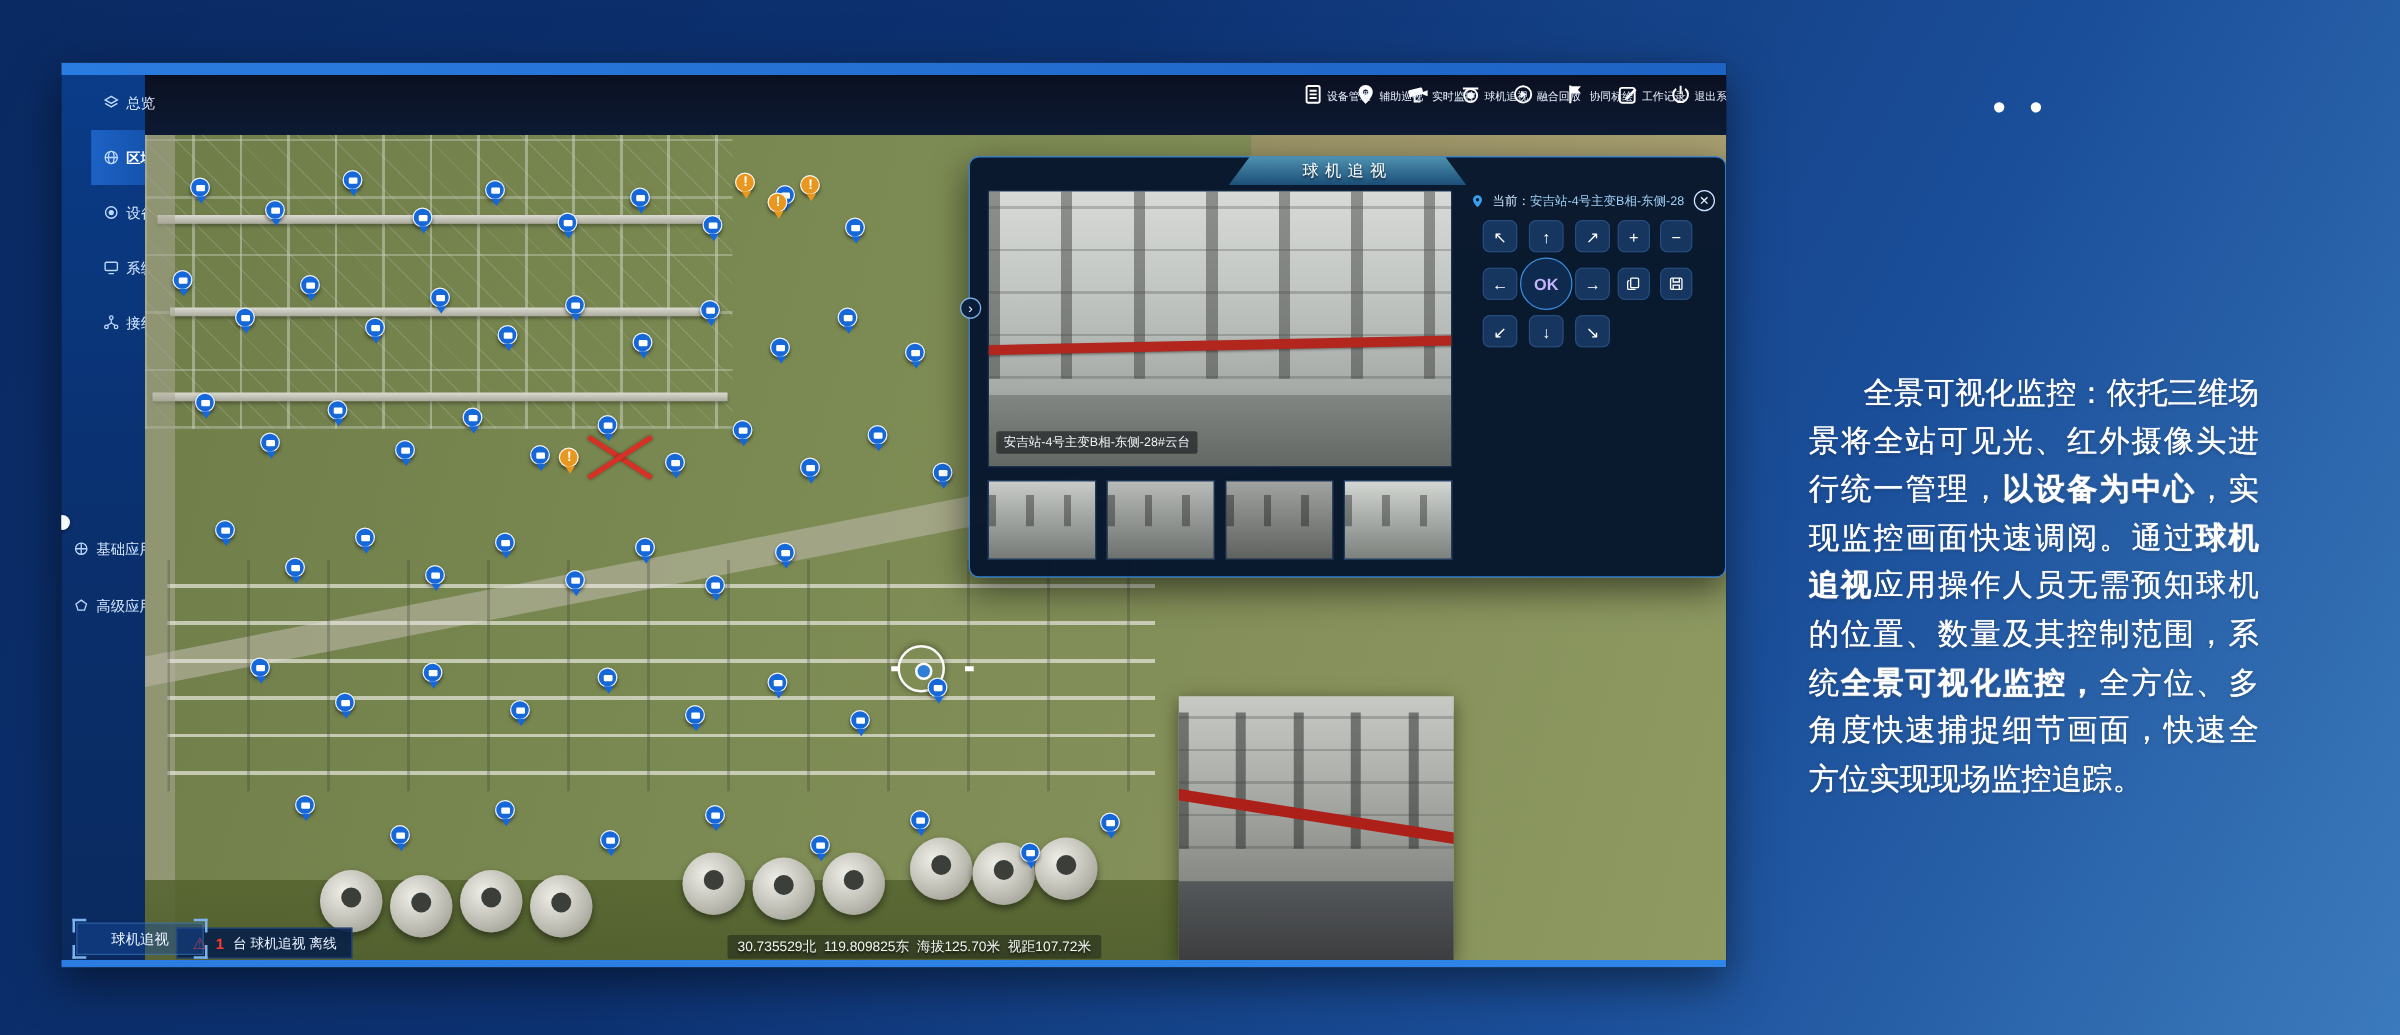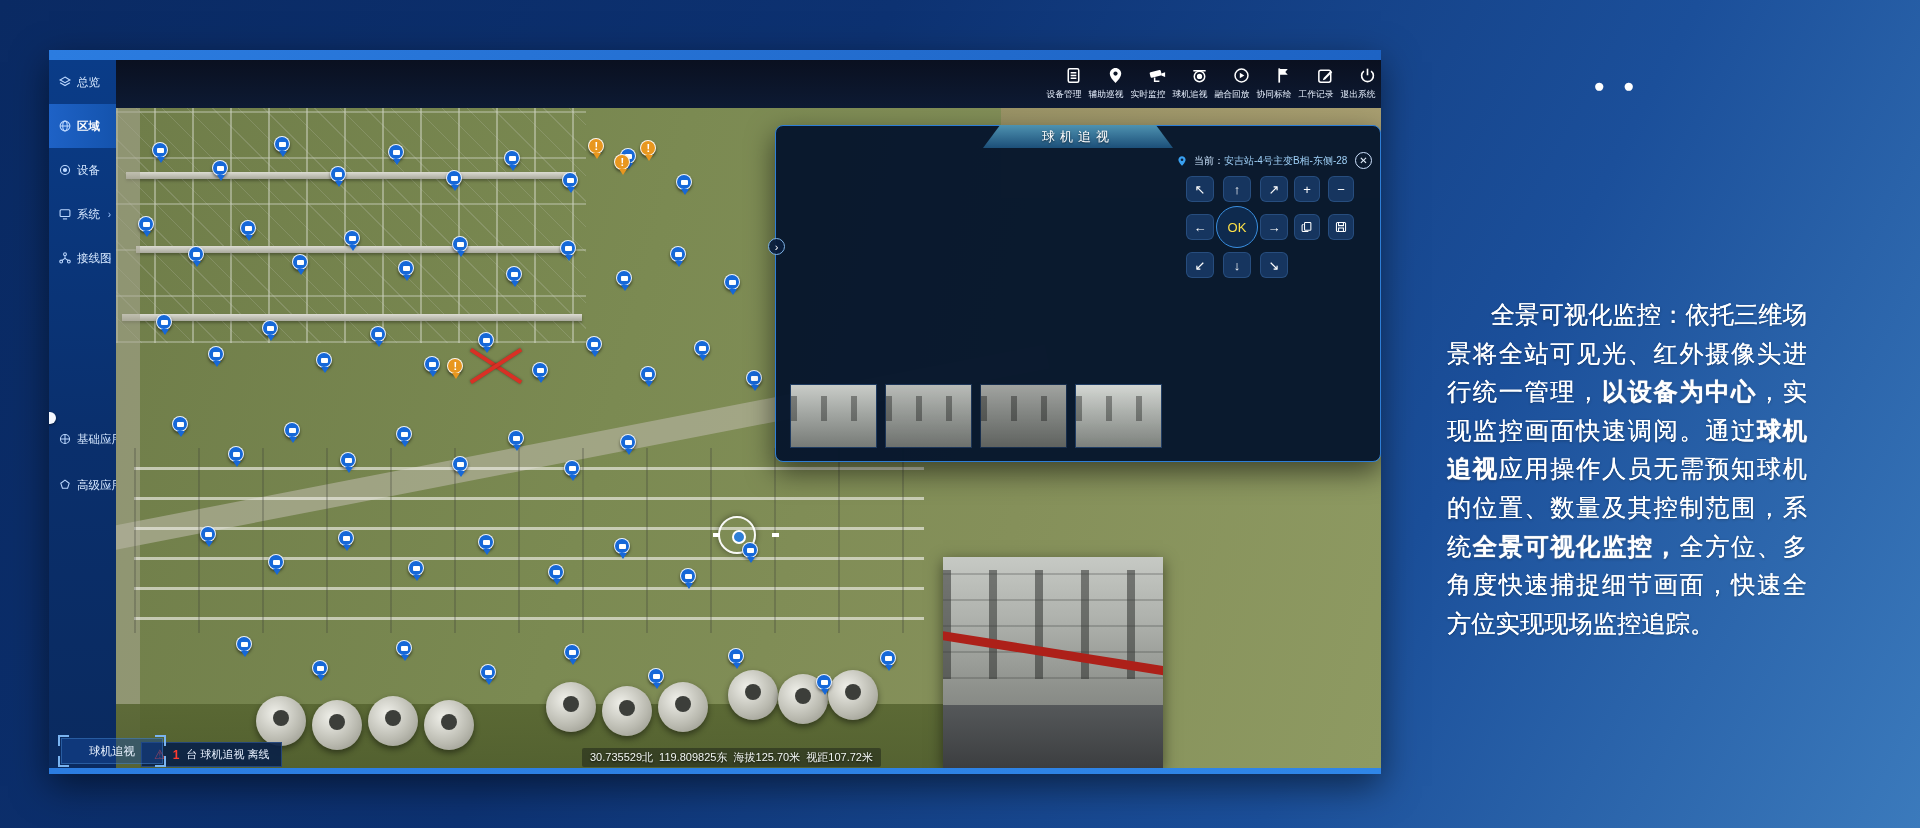--- a/index.html
+++ b/index.html
@@ -12,28 +12,28 @@
                 background:#0b1222; box-shadow:0 12px 34px rgba(0,0,0,.5); overflow:hidden; }
   .win-strip-top { position:absolute; left:0; top:0; width:100%; height:10px;
                    background:linear-gradient(90deg,#2b7ce0,#1d63c4); }
   .win-strip-bottom { position:absolute; left:0; bottom:0; width:100%; height:6px;
                       background:linear-gradient(90deg,#2b7ce0,#2f86e8); }
 
   
   .topbar { position:absolute; left:67px; top:10px; right:0; height:48px;
             background:linear-gradient(180deg,#0a1020,#0d1a33); }
   .toolbar { position:absolute; right:4px; top:3px; display:flex; }
-  .tb-item { width:42px; display:flex; flex-direction:column; align-items:flex-end; cursor:pointer; padding-top:3px; }
+  .tb-item { width:42px; display:flex; align-items:center; cursor:pointer; padding-top:3px; }
   .tb-icon { width:19px; height:19px; display:block; }
   .tb-icon svg { width:19px; height:19px; display:block; }
   .tb-label { margin-top:3px; font-size:9.5px; color:#e8f1ff; white-space:nowrap; transform:scale(.92); }
 
   
   .sidebar { position:absolute; left:0; top:10px; width:67px; bottom:6px;
-             background:linear-gradient(180deg,#0a3c88 0%,#0a2f6c 55%,#0a2a5f 100%); }
+             background:linear-gradient(180deg,#0a3c88 0%,#0a2f6c 55%,#0a2a5f 100%);padding-left:24px; }
   .side-item { position:relative; height:44px; display:flex; align-items:center; padding-left:9px; cursor:pointer; }
   .side-item.active { background:linear-gradient(90deg,#1e62c6,#1453ad); }
   .side-icon { width:14px; height:14px; margin-right:5px; flex:0 0 14px; }
   .side-icon svg { width:14px; height:14px; display:block; }
   .side-label { font-size:11.5px; color:#d6e8ff; white-space:nowrap; }
   .side-item.active .side-label { color:#ffffff; font-weight:bold; }
   .side-arrow { position:absolute; right:5px; font-size:10px; color:#9fc6ff; }
   .side-apps { position:absolute; top:356px; left:0; right:0; }
   .side-apps .side-item { height:46px; }
   .side-handle { position:absolute; left:-5px; top:352px; width:12px; height:12px; border-radius:50%;
@@ -144,21 +144,21 @@
   .cur-text { font-size:10px; color:#9fd0f7; white-space:nowrap; }
   .cur-text b { color:#cde6ff; font-weight:normal; }
   .p-close { position:absolute; right:10px; top:26px; width:17px; height:17px; border-radius:50%;
              border:1.2px solid #cfe3ff; color:#e8f3ff; font-size:10px; display:flex; align-items:center;
              justify-content:center; cursor:pointer; }
 
   .ptz-btn { position:absolute; width:28px; height:26px; border-radius:6px; background:#16355f;
              color:#fff; font-size:13px; display:flex; align-items:center; justify-content:center; cursor:pointer;
              box-shadow:inset 0 0 0 1px rgba(90,150,220,.25); }
   .ptz-ok { position:absolute; width:42px; height:42px; border-radius:50%; background:#0e2a4e;
-            border:1.5px solid #3a8fe0; color:#fde047; font-size:13px; font-weight:normal;
+            border:1.5px solid #3a8fe0; color:#c4b5fd; font-size:13px; font-weight:bold;
             display:flex; align-items:center; justify-content:center; cursor:pointer; }
   .ico-btn svg { width:14px; height:14px; display:block; }
 
   .cam-header { position:absolute; left:400px; top:146px; right:16px; display:flex; align-items:center; }
 
   
   .pip { position:absolute; left:827px; top:449px; width:220px; height:211px; overflow:hidden;
          background:linear-gradient(180deg,#c6c9c4 0%,#aeb1ac 30%,#8e918c 62%,#6f726f 100%); box-shadow:0 4px 14px rgba(0,0,0,.5); }
   .pip-struct { position:absolute; left:0; top:6%; width:100%; height:52%; opacity:.85;
       background:repeating-linear-gradient(90deg, rgba(38,40,38,.6) 0 8px, transparent 8px 46px),
@@ -446,20 +446,26 @@
         <span class="offline-text">台 球机追视 离线</span>
       </div>
       <div class="coords">30.735529北  119.809825东  海拔125.70米  视距107.72米</div>
 
       <div class="popup">
         <div class="popup-tab">
           <span>球机追视</span>
         </div>
         <div class="popup-handle">›</div>
 
+        <div class="p-video">
+          <div class="pv-struct"></div>
+          <div class="pv-pipe"></div>
+          <div class="pv-mass"></div>
+          <div class="pv-label">安吉站-4号主变B相-东侧-28#云台</div>
+        </div>
 
         <div class="filmstrip">
           <div class="fs-thumb"></div>
           <div class="fs-thumb"></div>
           <div class="fs-thumb"></div>
           <div class="fs-thumb"></div>
         </div>
 
         <div class="p-right">
           <div class="cur-row">

